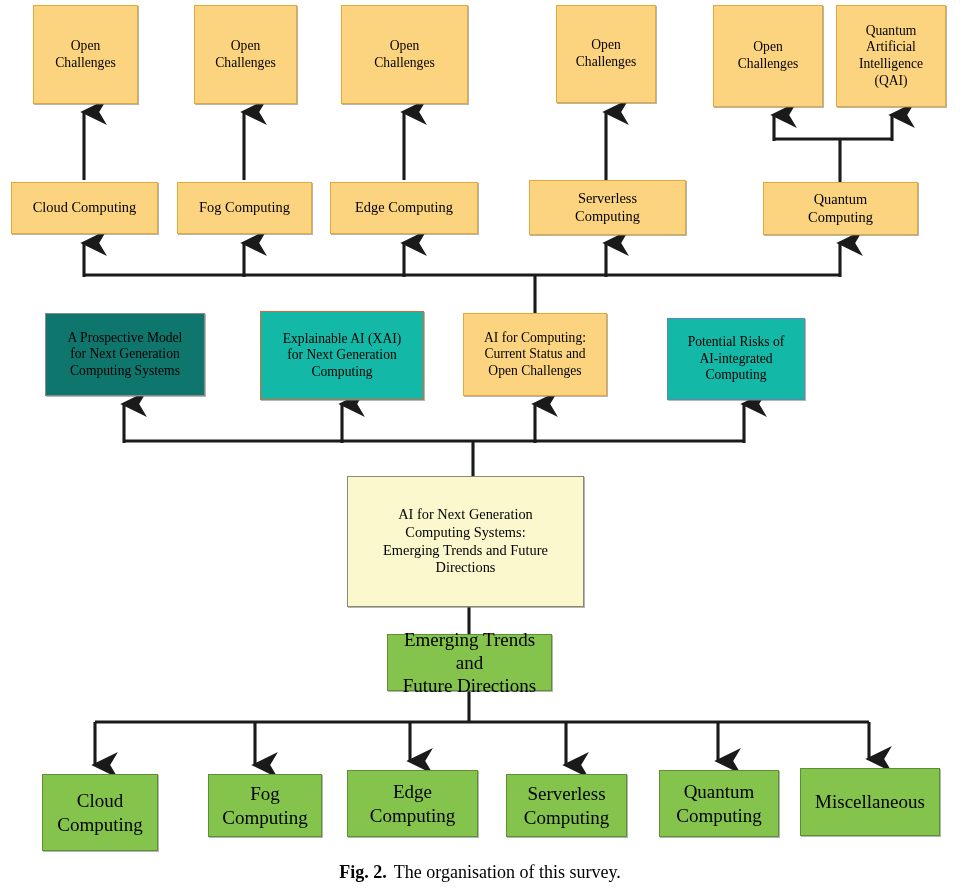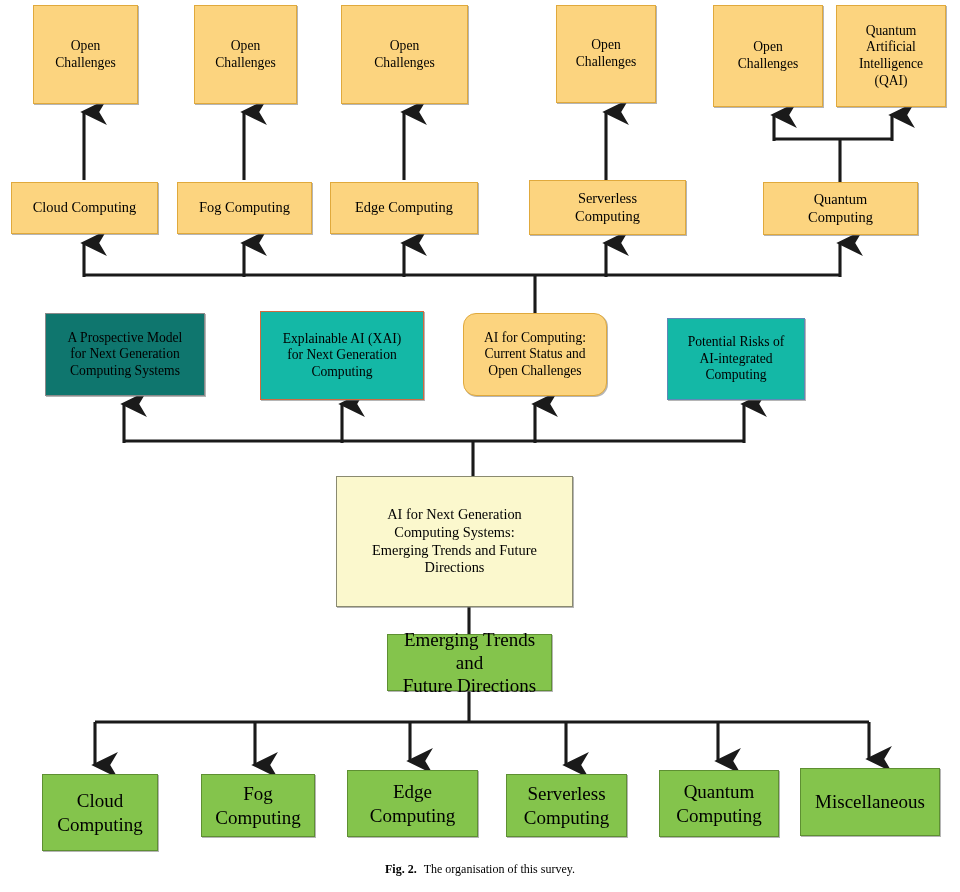--- a/index.html
+++ b/index.html
@@ -52,21 +52,21 @@
   .fs13 { font-size: 19px; }
   .fs135 { font-size: 13.6px; }
   .fs14 { font-size: 14.4px; }
 
   #caption {
     position: absolute;
     left: 0;
     top: 862px;
     width: 960px;
     text-align: center;
-    font-size: 12px;
+    font-size: 18px;
     z-index: 3;
   }
   #caption .cap-label { font-weight: bold; }
   #caption .cap-text { margin-left: 7px; }
 </style>
 </head>
 <body>
 
 <div id="diagram-root">
 
@@ -142,38 +142,38 @@
 Computing</div>
   <div class="node amber fs14" style="left:763px; top:182px; width:155px; height:53px;">Quantum
 Computing</div>
 
   <div class="node grey fs135" style="left:45px;  top:313px; width:160px; height:83px;">A Prospective Model
 for Next Generation
 Computing Systems</div>
   <div class="node salmon fs135" style="left:260px; top:311px; width:164px; height:89px;">Explainable AI (XAI)
 for Next Generation
 Computing</div>
-  <div class="node amber fs135" style="left:463px; top:313px; width:144px; height:83px;border-radius:13px;">AI for Computing:
+  <div class="node amber fs135" style="left:463px; top:313px; width:144px; height:83px;">AI for Computing:
 Current Status and
 Open Challenges</div>
   <div class="node blue fs135" style="left:667px; top:318px; width:138px; height:82px;">Potential Risks of
 AI-integrated
 Computing</div>
 
-  <div class="node cream fs14" style="left:336px; top:476px; width:237px; height:131px;">AI for Next Generation
+  <div class="node cream fs14" style="left:347px; top:476px; width:237px; height:131px;">AI for Next Generation
 Computing Systems:
 Emerging Trends and Future
 Directions</div>
 
   <div class="node green fs13" style="left:387px; top:634px; width:165px; height:57px;">Emerging Trends and
 Future Directions</div>
 
   <div class="node green fs13" style="left:42px;  top:774px; width:116px; height:77px;">Cloud
 Computing</div>
-  <div class="node green fs13" style="left:201px; top:774px; width:114px; height:63px;">Fog
+  <div class="node green fs13" style="left:208px; top:774px; width:114px; height:63px;">Fog
 Computing</div>
   <div class="node green fs13" style="left:347px; top:770px; width:131px; height:67px;">Edge
 Computing</div>
   <div class="node green fs13" style="left:506px; top:774px; width:121px; height:63px;">Serverless
 Computing</div>
   <div class="node green fs13" style="left:659px; top:770px; width:120px; height:67px;">Quantum
 Computing</div>
   <div class="node green fs13" style="left:800px; top:768px; width:140px; height:68px;">Miscellaneous</div>
 
   <div id="caption">

